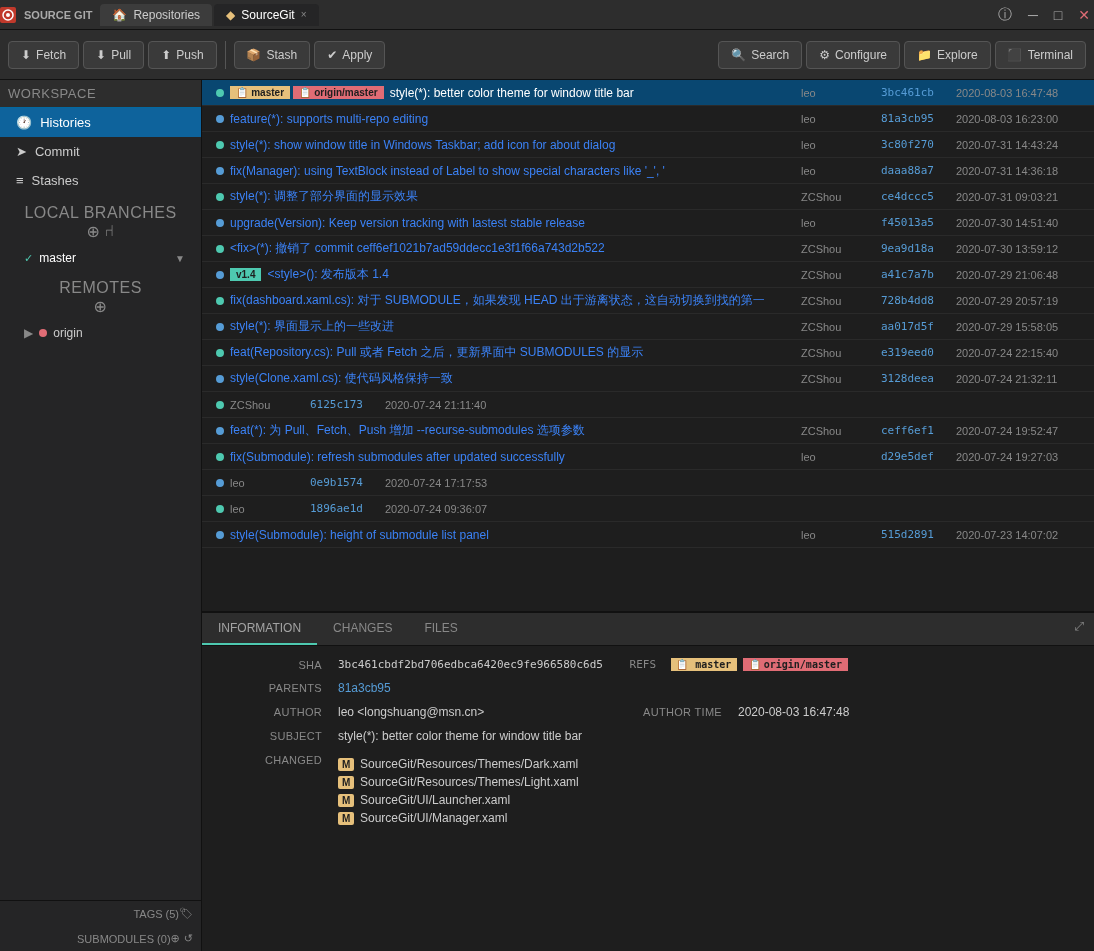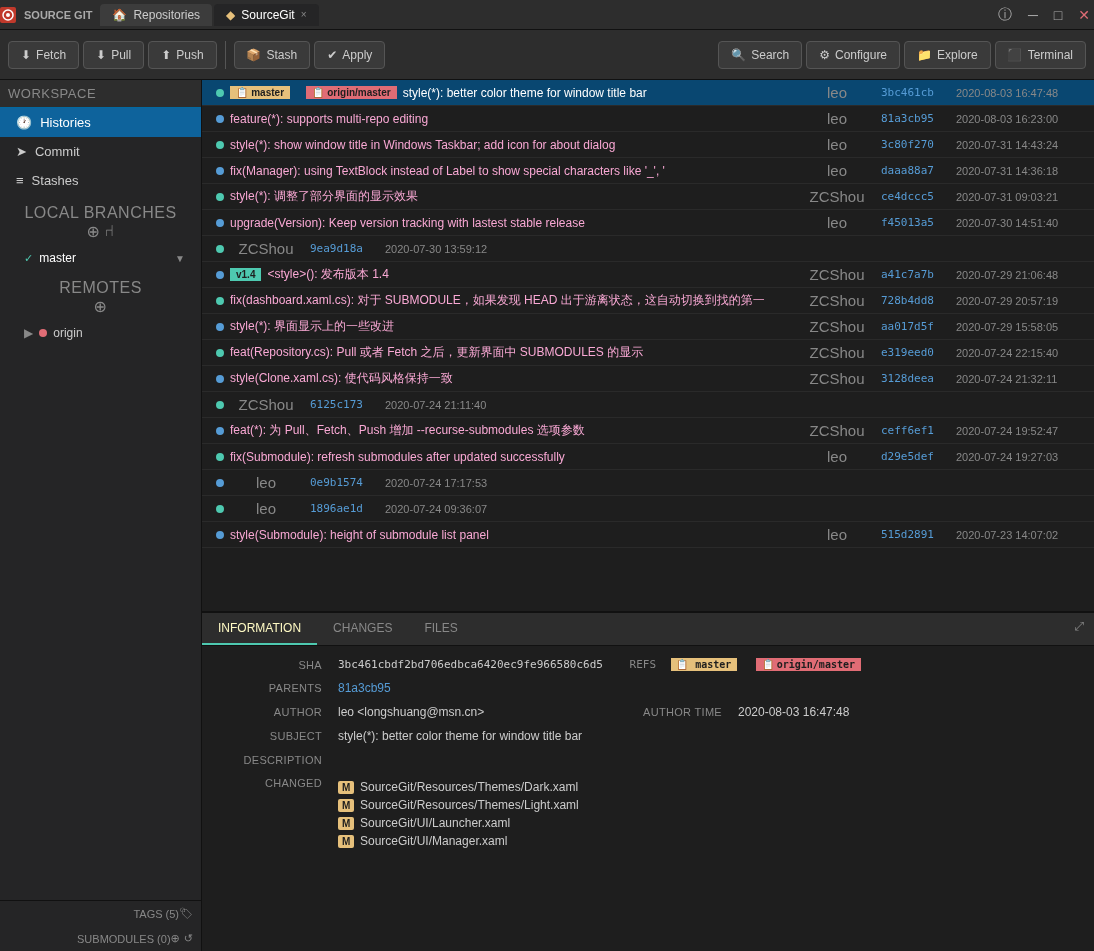--- a/index.html
+++ b/index.html
@@ -49,33 +49,33 @@
     .commit-list::-webkit-scrollbar-thumb { background: #555; border-radius: 4px; }
 
     .commit-row { display: flex; align-items: center; padding: 3px 8px; border-bottom: 1px solid #2a2a2a; cursor: pointer; min-height: 26px; }
     .commit-row.selected { background: #094771; }
     .commit-graph { width: 20px; flex-shrink: 0; display: flex; align-items: center; justify-content: center; }
     .graph-dot { width: 8px; height: 8px; border-radius: 50%; background: #4ec9b0; border: 2px solid #4ec9b0; }
     .graph-dot.blue { background: #569cd6; border-color: #569cd6; }
     .commit-badges { display: flex; gap: 3px; align-items: center; margin-right: 6px; flex-shrink: 0; }
     .badge { padding: 1px 6px; border-radius: 0; font-size: 10px; font-weight: bold; white-space: nowrap; }
     .badge-master { background: #e6c07b; color: #1e1e1e; }
-    .badge-origin { background: #e06c75; color: #1e1e1e; display: flex; align-items: center; gap: 2px; margin-left: 13px; }
+    .badge-origin { background: #e06c75; color: #1e1e1e; display: flex; align-items: center; gap: 2px; }
     .badge-version { background: #4ec9b0; color: #1e1e1e; }
-    .commit-msg { flex: 1; color: #f9a8d4; font-size: 12px; overflow: hidden; text-overflow: ellipsis; white-space: nowrap; }
+    .commit-msg { flex: 1; color: #3b82f6; font-size: 12px; overflow: hidden; text-overflow: ellipsis; white-space: nowrap; }
     .commit-msg.selected { color: #fff; }
-    .commit-author { width: 80px; flex-shrink: 0; color: #888; font-size: 15px; text-align: center; padding-right: 8px; }
+    .commit-author { width: 80px; flex-shrink: 0; color: #888; font-size: 11px; text-align: left; padding-right: 8px; }
     .commit-hash { width: 75px; flex-shrink: 0; color: #569cd6; font-size: 11px; font-family: monospace; }
     .commit-date { width: 130px; flex-shrink: 0; color: #888; font-size: 11px; }
 
     
     .detail-panel { height: 340px; background: #1e1e1e; border-top: 2px solid #111; display: flex; flex-direction: column; flex-shrink: 0; }
     .detail-tabs { display: flex; background: #2d2d2d; border-bottom: 1px solid #111; }
     .detail-tab { padding: 8px 16px; font-size: 12px; color: #888; cursor: pointer; border-bottom: 2px solid transparent; }
-    .detail-tab.active { color: #fef9c3; border-bottom-color: #4ec9b0; }
+    .detail-tab.active { color: #a3a3a3; border-bottom-color: #4ec9b0; }
     .detail-tab-expand { margin-left: auto; padding: 6px 10px; cursor: pointer; color: #888; }
     .detail-content { flex: 1; overflow-y: auto; padding: 12px 16px; }
     .detail-row { display: flex; margin-bottom: 10px; align-items: flex-start; }
     .detail-label { width: 120px; color: #888; font-size: 11px; text-align: right; padding-right: 16px; flex-shrink: 0; text-transform: uppercase; letter-spacing: 0.3px; padding-top: 1px; }
     .detail-value { color: #ccc; font-size: 12px; flex: 1; word-break: break-all; }
     .detail-value a { color: #569cd6; text-decoration: none; }
     .detail-value.monospace { font-family: monospace; font-size: 11px; }
     .changed-files { display: flex; flex-direction: column; gap: 4px; margin-top: 4px; }
     .changed-file { display: flex; align-items: center; gap: 6px; }
     .file-badge { background: #e6c07b; color: #1e1e1e; font-size: 10px; font-weight: bold; padding: 1px 4px; border-radius: 2px; width: 16px; text-align: center; }
@@ -267,20 +267,21 @@
           </div>
           <div class="commit-msg">upgrade(Version): Keep version tracking with lastest stable release</div>
           <div class="commit-author">leo</div>
           <div class="commit-hash">f45013a5</div>
           <div class="commit-date">2020-07-30 14:51:40</div>
         </div>
         <div class="commit-row">
           <div class="commit-graph">
             <div class="graph-dot"></div>
           </div>
+          <div class="commit-msg">&lt;fix&gt;(*): 撤销了 commit ceff6ef1021b7ad59ddecc1e3f1f66a743d2b522</div>
           <div class="commit-author">ZCShou</div>
           <div class="commit-hash">9ea9d18a</div>
           <div class="commit-date">2020-07-30 13:59:12</div>
         </div>
         <div class="commit-row">
           <div class="commit-graph">
             <div class="graph-dot blue"></div>
           </div>
           <div class="commit-badges">
             <span class="badge badge-version">v1.4</span>
@@ -418,24 +419,20 @@
           <span class="detail-value" style="flex:0 0 300px;">leo &lt;longshuang@msn.cn&gt;</span>
           <span class="detail-label" style="width:100px;">AUTHOR TIME</span>
           <span class="detail-value">2020-08-03 16:47:48</span>
         </div>
 
         <div class="detail-row">
           <span class="detail-label">SUBJECT</span>
           <span class="detail-value">style(*): better color theme for window title bar</span>
         </div>
 
-        <div class="detail-row">
-          <span class="detail-label">DESCRIPTION</span>
-          <span class="detail-value"></span>
-        </div>
 
         <div class="detail-row">
           <span class="detail-label">CHANGED</span>
           <div class="changed-files" id="changed-files">
               <div class="changed-file">
                 <span class="file-badge">M</span>
                 <span>SourceGit/Resources/Themes/Dark.xaml</span>
               </div>
               <div class="changed-file">
                 <span class="file-badge">M</span>

